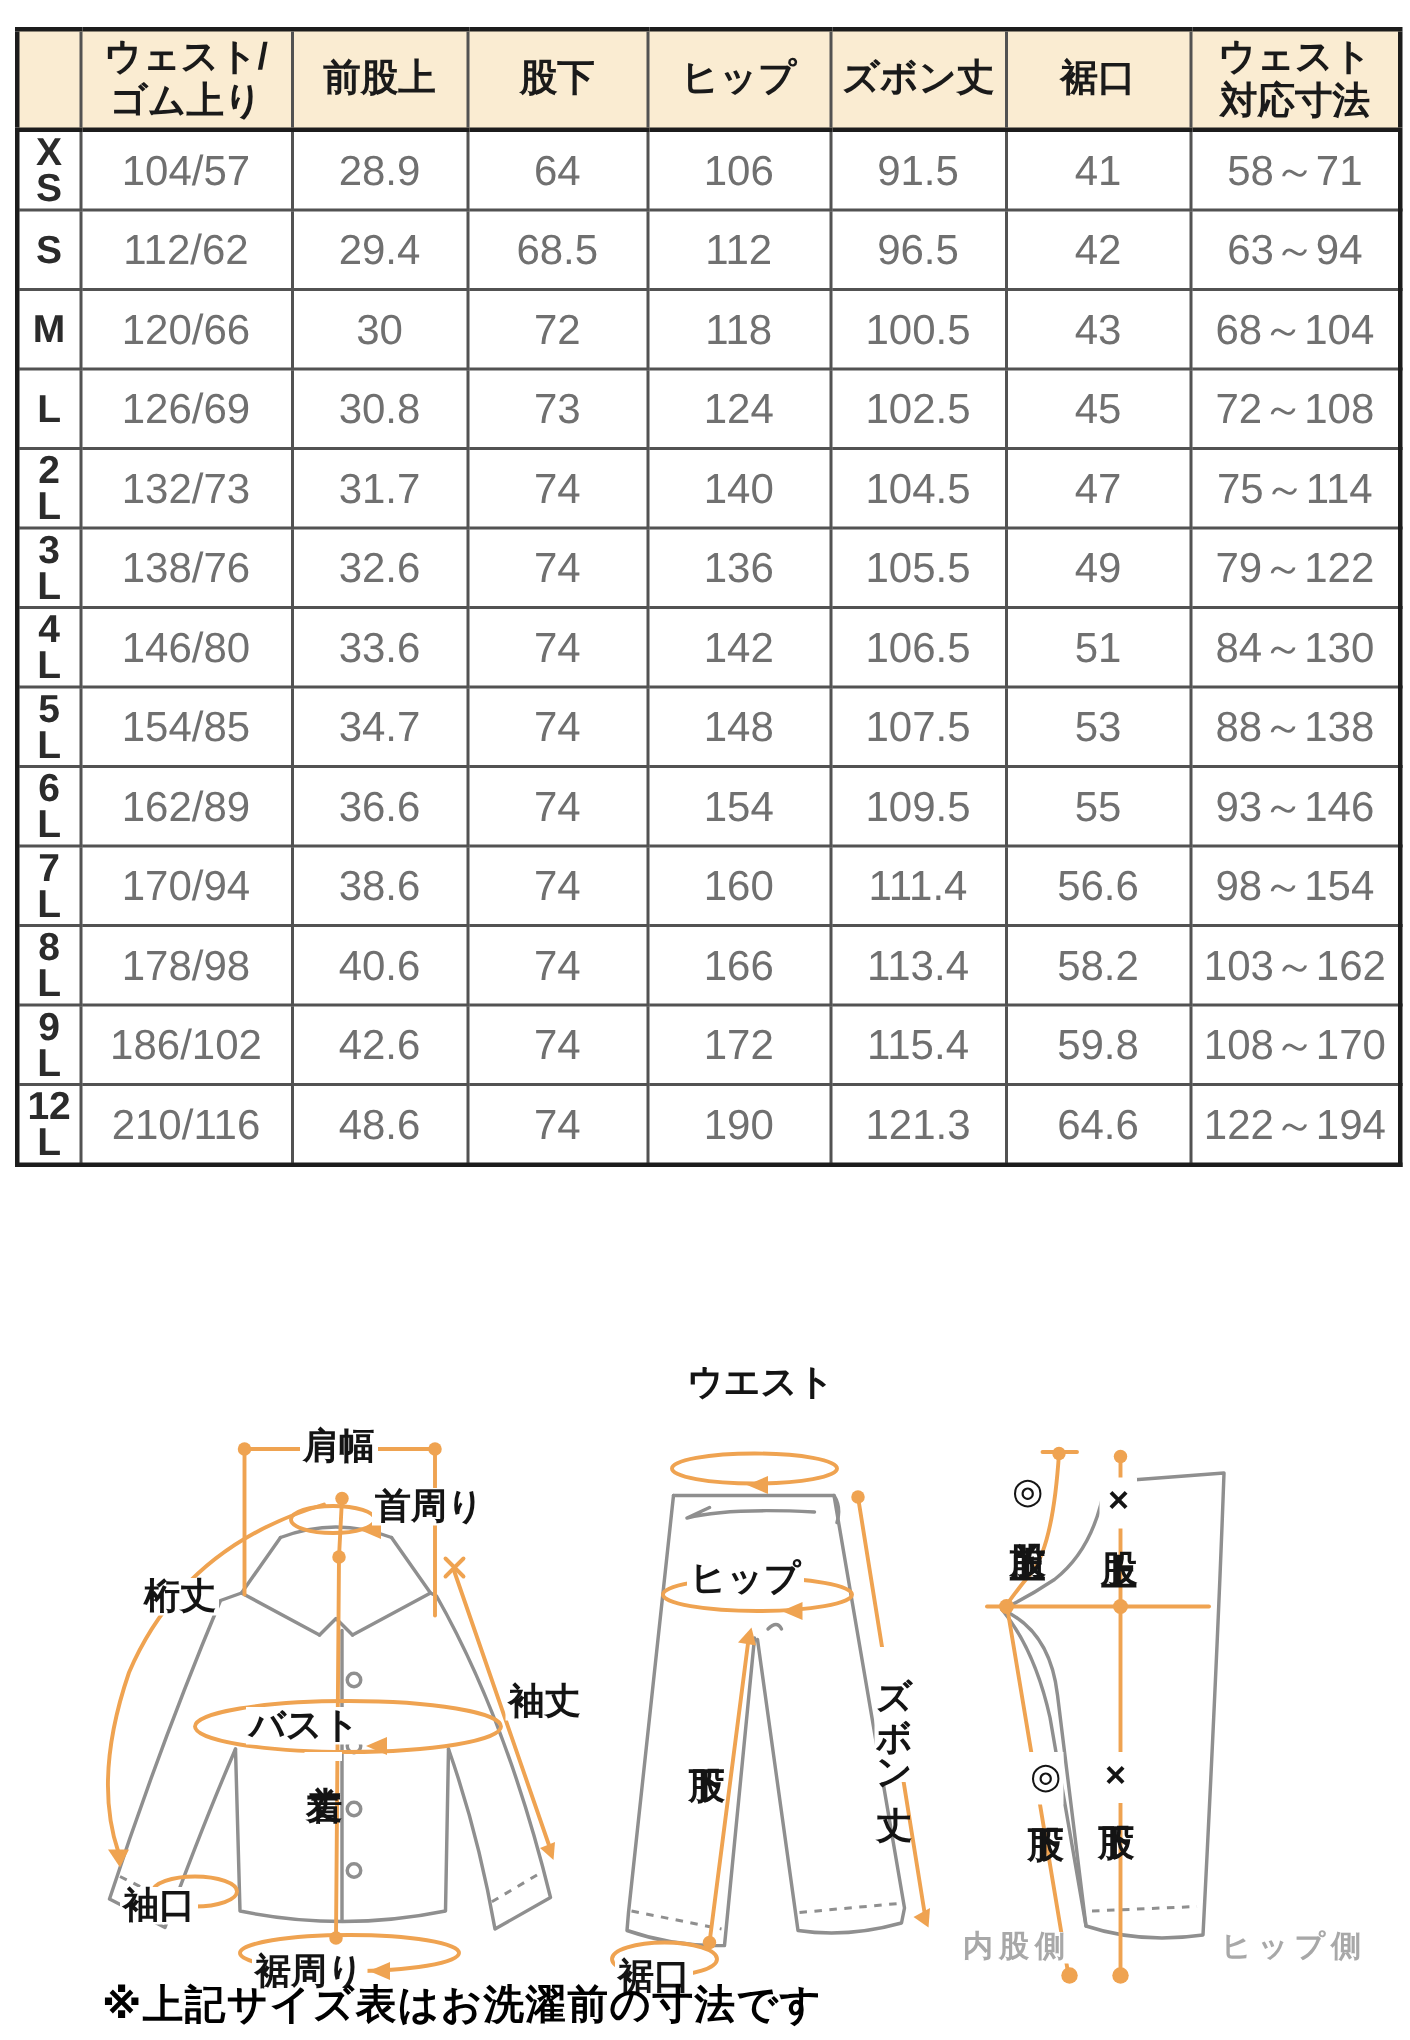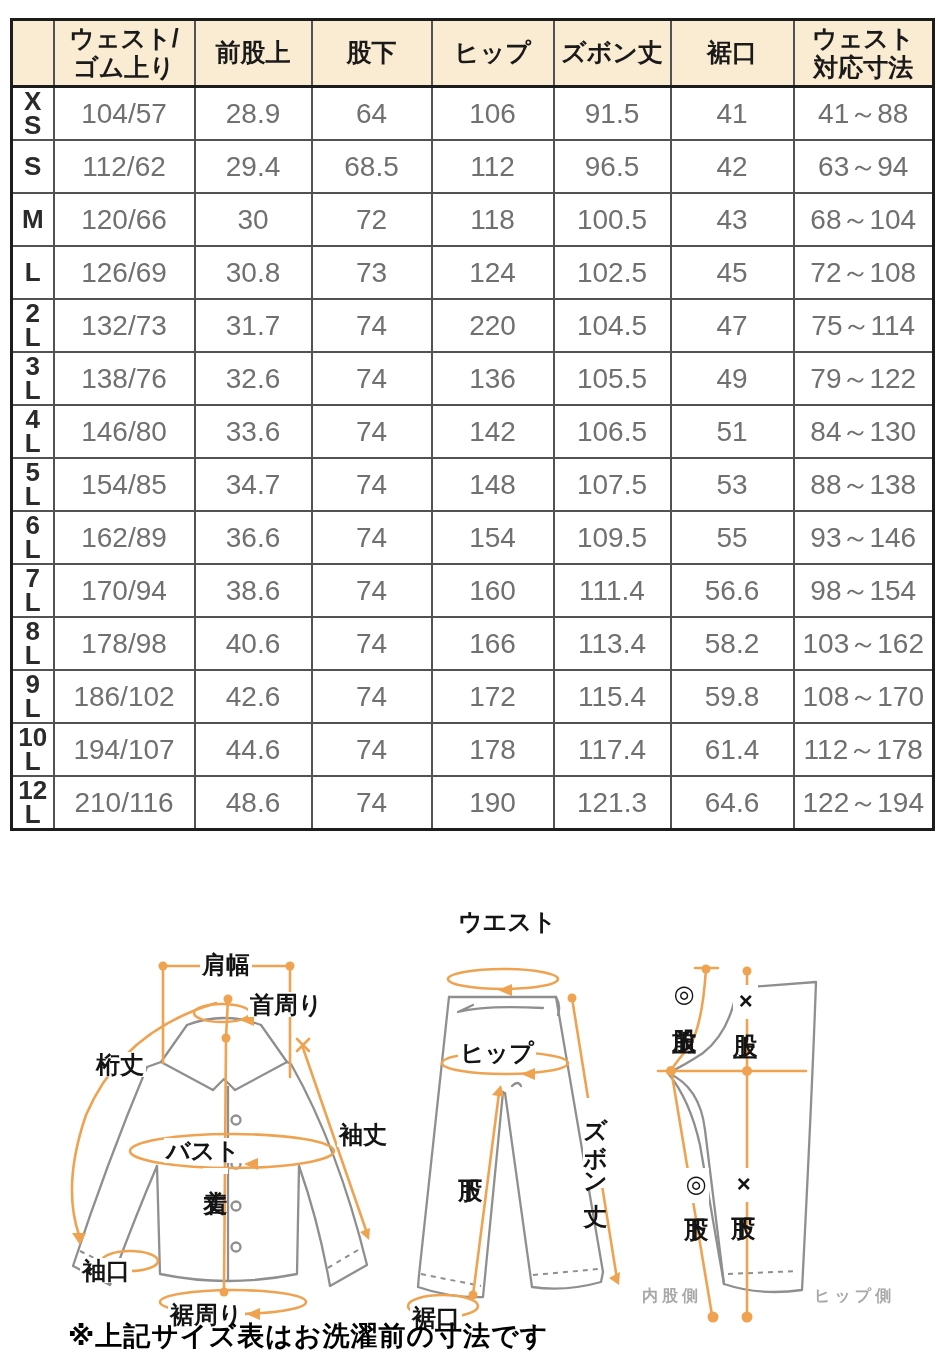--- a/index.html
+++ b/index.html
@@ -17,21 +17,21 @@
         font-size:25px;line-height:1.18;height:64px;
         border-top:3px solid #1c1c1c;border-bottom:3px solid #1c1c1c;}
   table.size-table tbody td{color:var(--value-text,#707070);font-size:28px;height:51px;}
   table.size-table tbody th.size-cell{
         color:#2b2b2b;font-weight:600;font-size:26px;line-height:.92;background:#fff;}
   
   .dlabel{position:absolute;font-weight:bold;font-size:24px;color:#141414;
         background:#fff;line-height:1.05;padding:0 2px;white-space:nowrap;}
   .dlabel.vert{writing-mode:vertical-rl;text-orientation:upright;
         padding:2px 0;letter-spacing:1px;}
-  .dlabel.side{color:#a8a8a8;font-size:16px;letter-spacing:4px;}
+  .dlabel.side{color:#a8a8a8;font-size:20px;letter-spacing:4px;}
   .note{position:absolute;left:68px;top:1318px;font-size:27px;font-weight:bold;
         color:#000000;letter-spacing:1px;}
   .diag{position:absolute;left:0;top:935px;}
   .o{stroke:var(--accent,#EFA351);fill:none;stroke-width:2.6;stroke-linecap:round;}
   .g{stroke:var(--outline,#8F8F8F);fill:none;stroke-width:2.3;stroke-linejoin:round;stroke-linecap:round;}
   .gdash{stroke:var(--outline,#8F8F8F);fill:none;stroke-width:2;stroke-dasharray:5 5;}
   .od{fill:var(--accent,#EFA351);stroke:none;}
 </style>
 </head>
 <body>
@@ -66,21 +66,21 @@
     <tbody>
         <tr>
           <th class="size-cell">X
 S</th>
           <td>104/57</td>
           <td>28.9</td>
           <td>64</td>
           <td>106</td>
           <td>91.5</td>
           <td>41</td>
-          <td>41～88</td>
+          <td>58～71</td>
         </tr>
         <tr>
           <th class="size-cell">S</th>
           <td>112/62</td>
           <td>29.4</td>
           <td>68.5</td>
           <td>112</td>
           <td>96.5</td>
           <td>42</td>
           <td>63～94</td>
@@ -104,21 +104,21 @@
           <td>102.5</td>
           <td>45</td>
           <td>72～108</td>
         </tr>
         <tr>
           <th class="size-cell">2
 L</th>
           <td>132/73</td>
           <td>31.7</td>
           <td>74</td>
-          <td>220</td>
+          <td>140</td>
           <td>104.5</td>
           <td>47</td>
           <td>75～114</td>
         </tr>
         <tr>
           <th class="size-cell">3
 L</th>
           <td>138/76</td>
           <td>32.6</td>
           <td>74</td>
@@ -185,31 +185,20 @@
         <tr>
           <th class="size-cell">9
 L</th>
           <td>186/102</td>
           <td>42.6</td>
           <td>74</td>
           <td>172</td>
           <td>115.4</td>
           <td>59.8</td>
           <td>108～170</td>
-        </tr>
-        <tr>
-          <th class="size-cell">10
-L</th>
-          <td>194/107</td>
-          <td>44.6</td>
-          <td>74</td>
-          <td>178</td>
-          <td>117.4</td>
-          <td>61.4</td>
-          <td>112～178</td>
         </tr>
         <tr>
           <th class="size-cell">12
 L</th>
           <td>210/116</td>
           <td>48.6</td>
           <td>74</td>
           <td>190</td>
           <td>121.3</td>
           <td>64.6</td>

